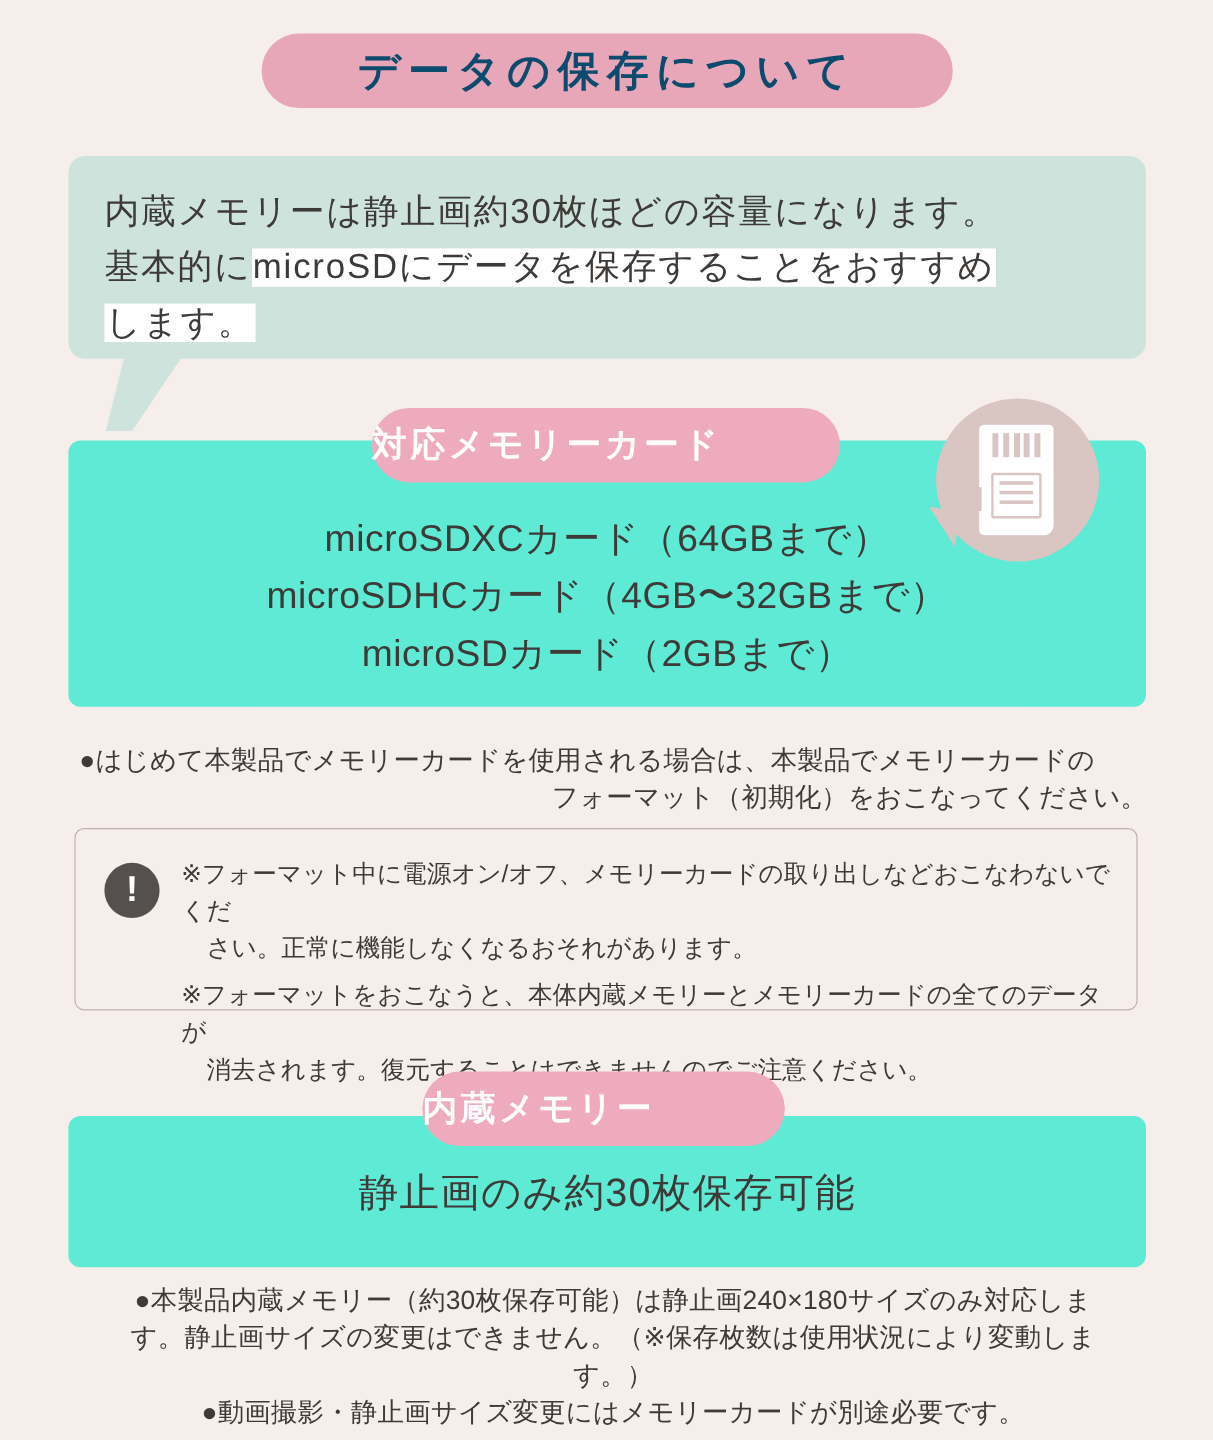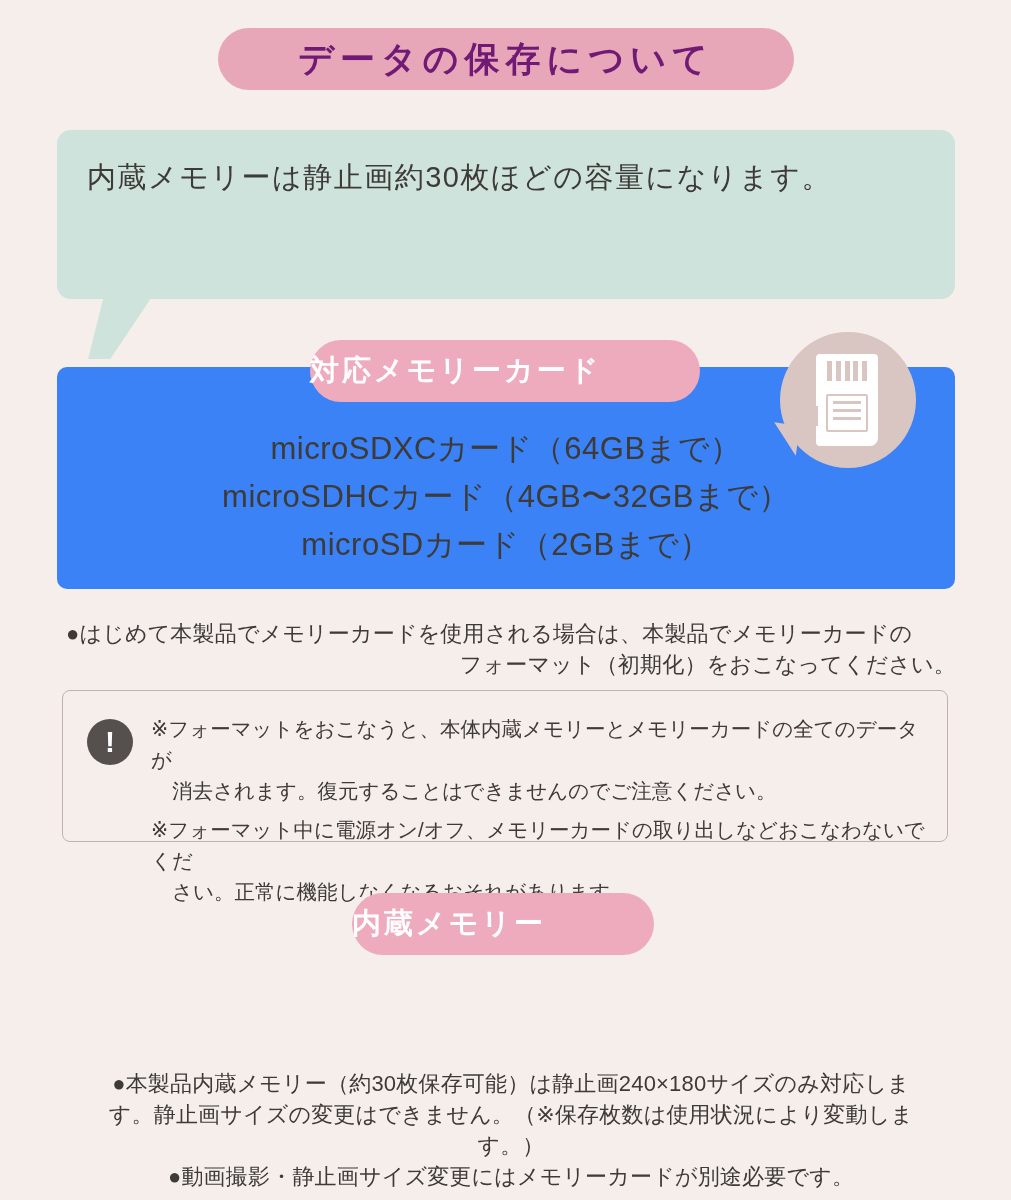--- a/index.html
+++ b/index.html
@@ -27,21 +27,21 @@
     height: 62px;
     border-radius: 31px;
     background: #e8a7b8;
     display: flex;
     align-items: center;
     justify-content: center;
   }
   .title-pill span {
     font-size: 35px;
     letter-spacing: 6px;
-    color: #701a75;
+    color: #0c4a6e;
     font-weight: 700;
   }
 
   
   .bubble {
     position: absolute;
     left: 57px;
     top: 130px;
     width: 898px;
     height: 169px;
@@ -69,21 +69,21 @@
     border-left: 22px solid #cfe3dd;
     border-right: 26px solid transparent;
     border-top: 62px solid #cfe3dd;
     border-bottom: 0;
     transform: skewX(-14deg);
   }
 
   
   .card {
     position: absolute;
-    background: #3b82f6;
+    background: #5eead4;
     border-radius: 10px;
   }
   .card-1 { left: 57px; top: 367px; width: 898px; height: 222px; }
   .card-2 { left: 57px; top: 930px; width: 898px; height: 126px; }
 
   .sub-pill {
     position: absolute;
     border-radius: 32px;
     background: #eeabbd;
     display: flex;
@@ -251,20 +251,26 @@
 <div class="page">
 
   <div class="title-pill">
     <span>データの保存について</span>
   </div>
 
   <div class="bubble">
     <div class="bubble-line">
       <span>内蔵メモリーは静止画約</span><span>30枚ほどの容量になります。</span>
     </div>
+    <div class="bubble-line">
+      <span>基本的に</span><span class="hl">microSDにデータを保存することをおすすめ</span>
+    </div>
+    <div class="bubble-line">
+      <span class="hl">します。</span>
+    </div>
   </div>
   <div class="bubble-tail"></div>
 
   <div class="card card-1">
     <div class="card-1-lines">
       <div class="row">microSDXCカード（64GBまで）</div>
       <div class="row">microSDHCカード（4GB〜32GBまで）</div>
       <div class="row">microSDカード（2GBまで）</div>
     </div>
   </div>
@@ -293,30 +299,33 @@
 
   <div class="note note-1">
     <span class="ind">●はじめて本製品でメモリーカードを使用される場合は、本製品でメモリーカードの</span>
     <span class="ind2">フォーマット（初期化）をおこなってください。</span>
   </div>
 
   <div class="caution">
     <div class="caution-icon">!</div>
     <div class="caution-text">
       <p>
+        <span class="ind">※フォーマット中に電源オン/オフ、メモリーカードの取り出しなどおこなわないでくだ</span>
+        <span class="ind2">さい。正常に機能しなくなるおそれがあります。</span>
+      </p>
+      <p>
         <span class="ind">※フォーマットをおこなうと、本体内蔵メモリーとメモリーカードの全てのデータが</span>
         <span class="ind2">消去されます。復元することはできませんのでご注意ください。</span>
       </p>
-      <p>
-        <span class="ind">※フォーマット中に電源オン/オフ、メモリーカードの取り出しなどおこなわないでくだ</span>
-        <span class="ind2">さい。正常に機能しなくなるおそれがあります。</span>
-      </p>
-    </div>
-  </div>
-
+    </div>
+  </div>
+
+  <div class="card card-2">
+    <div class="card-2-line">静止画のみ約30枚保存可能</div>
+  </div>
 
   <div class="sub-pill pill-internal">
     <span>内蔵メモリー</span>
   </div>
 
   <div class="note note-2">
     <span class="ind">●本製品内蔵メモリー（約30枚保存可能）は静止画240×180サイズのみ対応しま</span>
     <span class="ind">す。静止画サイズの変更はできません。（※保存枚数は使用状況により変動しま</span>
     <span class="ind">す。）</span>
     <span class="ind">●動画撮影・静止画サイズ変更にはメモリーカードが別途必要です。</span>

